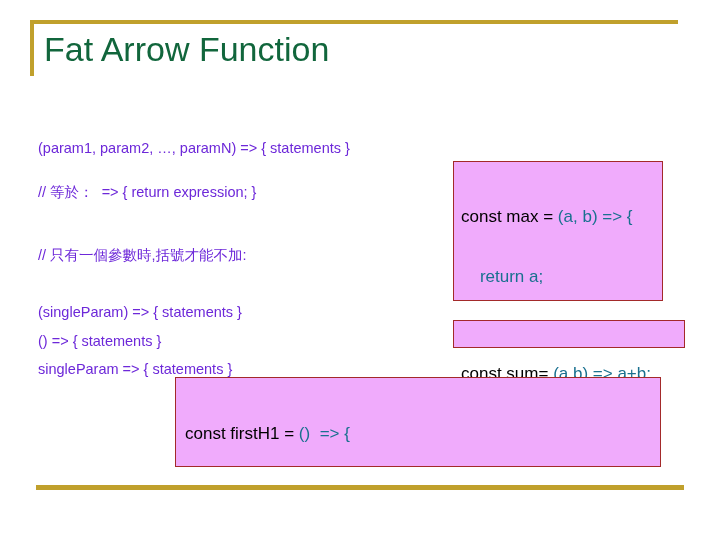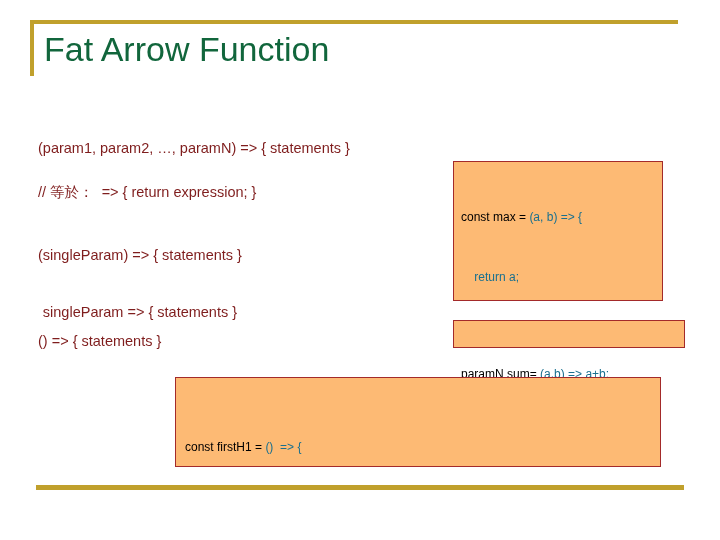--- a/index.html
+++ b/index.html
@@ -60,38 +60,37 @@
     font-weight: normal;
     letter-spacing: 0px;
     white-space: nowrap;
   }
 
   
   .body-text {
     position: absolute;
     font-size: 14.5px;
     line-height: 19px;
-    color: #7f1d1d;
+    color: #6d28d9;
     white-space: pre;
-    text-align: center;
   }
   .blk-1 { left: 38px; top: 101px; }
   .blk-2 { left: 38px; top: 145px; }
   .blk-3 { left: 38px; top: 208px; }
   .blk-4 { left: 38px; top: 294px; }
 
   .body-text .ln { display: block; }
 
   
   .code-box {
     position: absolute;
     border: 1.5px solid #a32a2a;
-    background: #fdba74;
+    background: #f0abfc;
     box-sizing: border-box;
-    font-size: 12px;
+    font-size: 17px;
     line-height: 20px;
     white-space: pre;
   }
   .code-box .ln { display: block; }
   .kw { color: #000000; font-weight: normal; }
   .tl { color: #19708f; }
 
   #box-max {
     left: 453px;
     top: 161px;
@@ -104,21 +103,21 @@
     top: 320px;
     width: 232px;
     height: 28px;
     padding: 3px 7px;
   }
   #box-firsth1 {
     left: 175px;
     top: 377px;
     width: 486px;
     height: 90px;
-    padding: 19px 9px;
+    padding: 6px 9px;
   }
 </style>
 </head>
 <body>
 
 <div id="slide">
 
   <div class="rule-top"></div>
   <div class="rule-left"></div>
 
@@ -126,38 +125,39 @@
 
   <div class="body-text blk-1">
     <span class="ln">(param1, param2, …, paramN) =&gt; { statements }</span>
   </div>
 
   <div class="body-text blk-2">
     <span class="ln">// 等於：  =&gt; { return expression; }</span>
   </div>
 
   <div class="body-text blk-3">
+    <span class="ln">// 只有一個參數時,括號才能不加:</span>
     <span class="ln">(singleParam) =&gt; { statements }</span>
     <span class="ln">singleParam =&gt; { statements }</span>
   </div>
 
   <div class="body-text blk-4">
     <span class="ln">() =&gt; { statements }</span>
   </div>
 
   <div class="code-box" id="box-max">
     <span class="ln"><span class="kw">const max = </span><span class="tl">(a, b) =&gt; {</span></span>
     <span class="ln tl">    return a;</span>
     <span class="ln tl">  else</span>
     <span class="ln tl">    return b;</span>
     <span class="ln tl">};</span>
   </div>
 
   <div class="code-box" id="box-sum">
-    <span class="ln"><span class="kw">paramN sum= </span><span class="tl">(a,b) =&gt; a+b;</span></span>
+    <span class="ln"><span class="kw">const sum= </span><span class="tl">(a,b) =&gt; a+b;</span></span>
   </div>
 
   <div class="code-box" id="box-firsth1">
     <span class="ln"><span class="kw">const firstH1 = </span><span class="tl">()  =&gt; {</span></span>
     
     
   </div>
 
   <div class="rule-bottom"></div>
 

